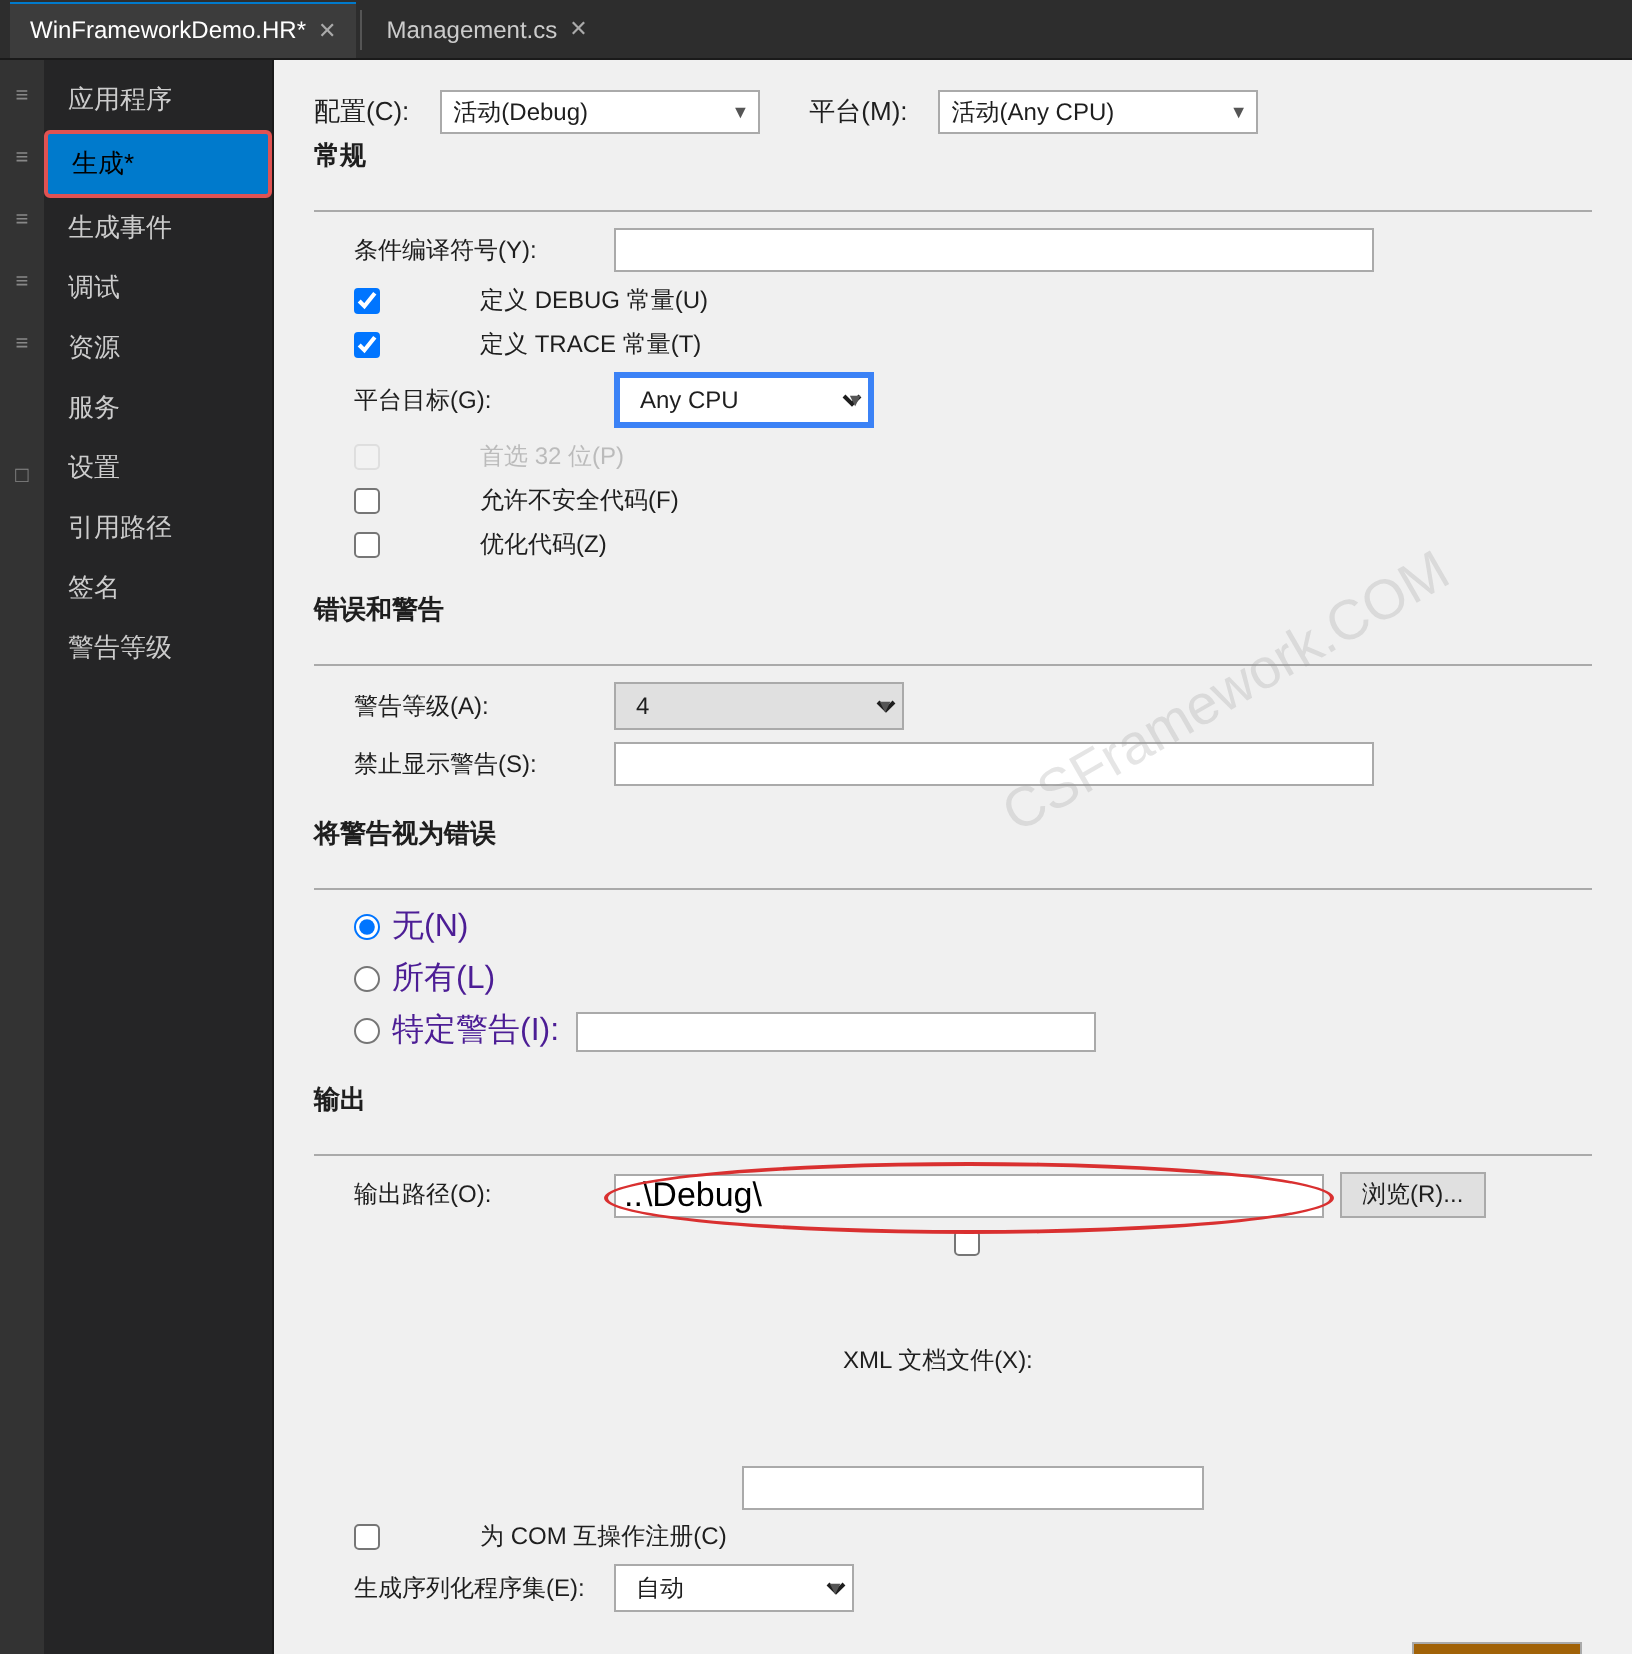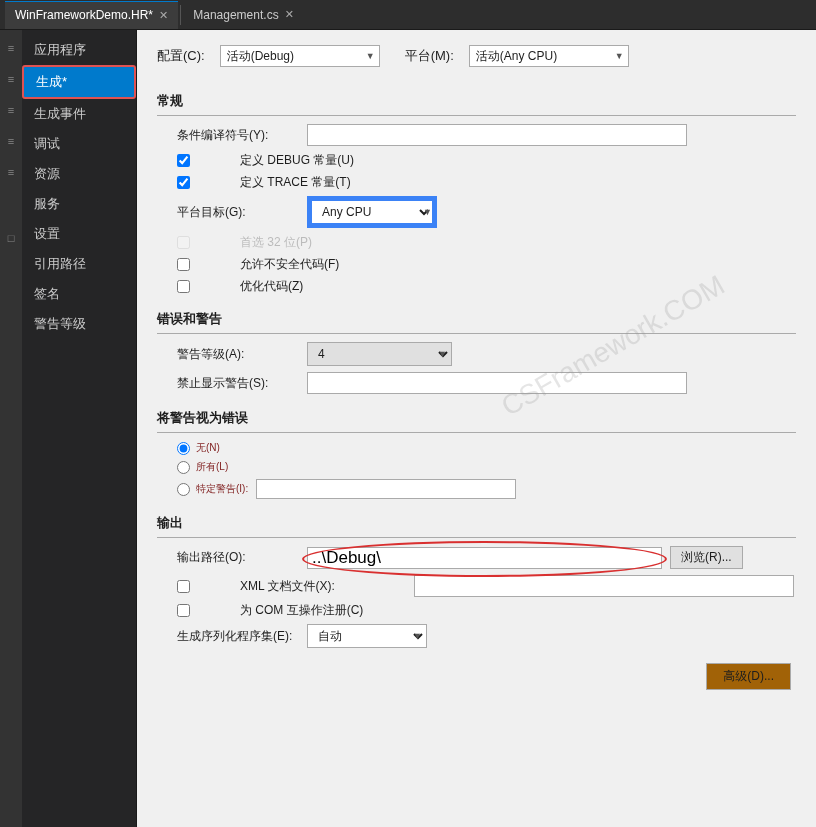--- a/index.html
+++ b/index.html
@@ -10,71 +10,71 @@
     .tab { display: flex; align-items: center; height: 28px; padding: 0 10px; font-size: 12px; color: #ccc; cursor: pointer; position: relative; }
     .tab.active { background: #3c3c3c; color: #fff; border-top: 1px solid #007acc; }
     .tab .close-btn { margin-left: 6px; font-size: 11px; color: #aaa; cursor: pointer; }
     
     
     .main-layout { display: flex; height: calc(827px - 30px); }
     
     
     .sidebar { width: 115px; background: #252526; border-right: 1px solid #1a1a1a; padding-top: 5px; flex-shrink: 0; }
     .sidebar-item { padding: 6px 12px; cursor: pointer; color: #ccc; font-size: 13px; white-space: nowrap; }
-    .sidebar-item.active { background: #007acc; color: #ffffff; border: 2px solid #e05252; border-radius: 3px; }
+    .sidebar-item.active { background: #007acc; color: #000000; border: 2px solid #e05252; border-radius: 3px; }
     
     
     .content { flex: 1; background: #f0f0f0; color: #1e1e1e; padding: 15px 20px; overflow-y: auto; }
     
     
-    .config-row { display: flex; align-items: center; gap: 15px; margin-bottom: 25px; }
+    .config-row { display: flex; align-items: center; gap: 15px; margin-bottom: 2px; }
     .config-label { color: #1e1e1e; font-size: 13px; }
     .config-select { background: #fff; border: 1px solid #aaa; padding: 3px 20px 3px 6px; font-size: 12px; color: #1e1e1e; appearance: none; -webkit-appearance: none; cursor: pointer; position: relative; }
     .select-wrapper { position: relative; display: inline-block; }
     .select-wrapper::after { content: '▼'; position: absolute; right: 5px; top: 50%; transform: translateY(-50%); font-size: 9px; pointer-events: none; color: #555; }
     
     
     .section { margin-bottom: 15px; }
-    .section-title { font-size: 13px; font-weight: bold; color: #1e1e1e; margin-bottom: 8px; padding-bottom: 5px; border-bottom: 1px solid #aaa; }
+    .section-title { font-size: 13px; font-weight: bold; color: #1e1e1e; margin-bottom: 8px; padding-bottom: 18px; border-bottom: 1px solid #aaa; }
     
     
     .form-row { display: flex; align-items: center; margin-bottom: 6px; padding-left: 20px; }
     .form-label { width: 130px; font-size: 12px; color: #1e1e1e; flex-shrink: 0; }
     .form-input { flex: 1; max-width: 380px; height: 22px; border: 1px solid #aaa; background: #fff; padding: 0 4px; font-size: 17px; }
     
     
     .checkbox-row { display: flex; align-items: center; margin-bottom: 5px; padding-left: 20px; gap: 44px; }
     .checkbox-row input[type="checkbox"] { margin-right: 6px; }
     .checkbox-row label { font-size: 12px; color: #1e1e1e; }
     
     
     .radio-row { display: flex; align-items: center; margin-bottom: 5px; padding-left: 20px; }
     .radio-row input[type="radio"] { margin-right: 6px; }
-    .radio-row label { font-size: 10px; color: #7f1d1d; }
+    .radio-row label { font-size: 16px; color: #4c1d95; }
     .radio-row .radio-input { margin-left: 8px; height: 20px; border: 1px solid #aaa; background: #fff; padding: 0 4px; font-size: 12px; width: 260px; }
     
     
     .output-path-row { position: relative; }
     .output-ellipse { position: absolute; left: 145px; top: -5px; width: 365px; height: 36px; border: 2.5px solid #d93030; border-radius: 50%; pointer-events: none; z-index: 10; }
     
     
     .browse-btn { margin-left: 8px; padding: 2px 10px; background: #e0e0e0; border: 1px solid #aaa; font-size: 12px; cursor: pointer; color: #1e1e1e; text-align: right; }
     
     
     .watermark { position: absolute; top: 300px; left: 350px; font-size: 28px; color: rgba(150,150,150,0.25); transform: rotate(-30deg); pointer-events: none; z-index: 5; white-space: nowrap; }
     
     
     .advanced-row { display: flex; justify-content: flex-end; margin-top: 10px; padding-right: 5px; }
     .advanced-btn { padding: 4px 16px; background: #a16207; border: 1px solid #aaa; font-size: 12px; cursor: pointer; color: #1e1e1e; }
     
     
     .checkbox-disabled { opacity: 0.5; }
     
     
-    .target-select { background: #fff; border: 5px solid #3b82f6; padding: 3px 20px 3px 6px; font-size: 12px; color: #1e1e1e; width: 130px; }
+    .target-select { background: #fff; border: 3px solid #3b82f6; padding: 3px 20px 3px 6px; font-size: 12px; color: #1e1e1e; width: 130px; }
     
     
     .warning-select { background: #e0e0e0; border: 1px solid #aaa; padding: 3px 20px 3px 6px; font-size: 12px; color: #1e1e1e; width: 145px; }
     
     
     .serialize-select { background: #fff; border: 1px solid #aaa; padding: 3px 20px 3px 6px; font-size: 12px; color: #1e1e1e; width: 120px; }
     
     
     .sidebar-icons { width: 22px; background: #333; display: flex; flex-direction: column; align-items: center; padding-top: 10px; gap: 15px; }
     .sidebar-icon { width: 16px; height: 16px; display: flex; align-items: center; justify-content: center; font-size: 11px; color: #888; cursor: pointer; }
@@ -242,21 +242,21 @@
     <div class="section">
       <div class="section-title">输出</div>
 
       <div class="form-row output-path-row" style="position:relative;">
         <div class="output-ellipse"></div>
         <span class="form-label">输出路径(O):</span>
         <input type="text" class="form-input" style="max-width: 355px;" value="..\Debug\">
         <button class="browse-btn">浏览(R)...</button>
       </div>
 
-      <div class="checkbox-row" style="align-items:center;">
+      <div class="checkbox-row" style="align-items:center;flex-direction:column;">
         <input type="checkbox" id="xmlDoc" style="">
         <label for="xmlDoc" style="width:130px;">XML 文档文件(X):</label>
         <input type="text" class="form-input" value="" style="margin-left: 0px;">
       </div>
 
       <div class="checkbox-row">
         <input type="checkbox" id="comInterop" style="">
         <label for="comInterop">为 COM 互操作注册(C)</label>
       </div>
 

